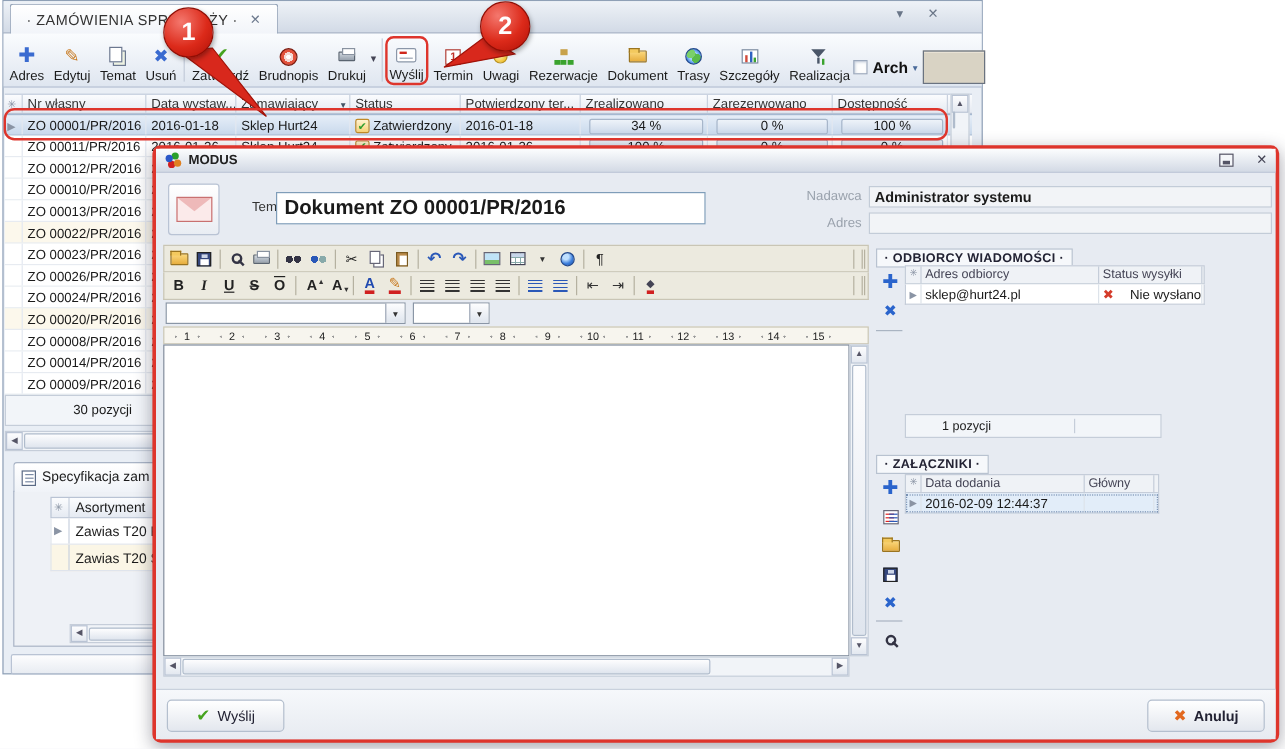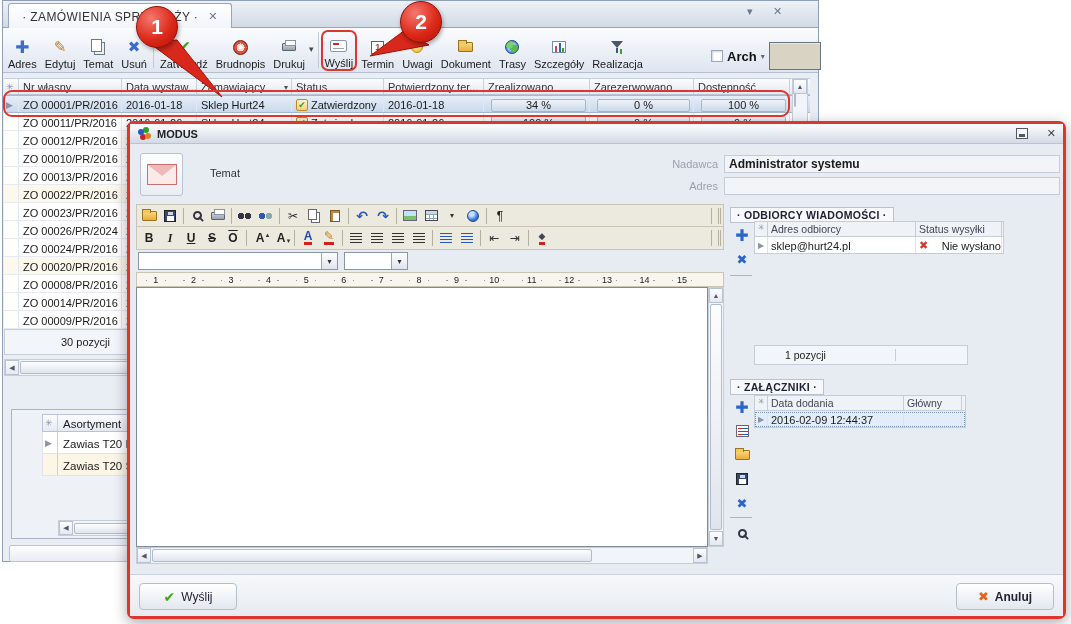--- a/index.html
+++ b/index.html
@@ -352,20 +352,26 @@
         <span class="tlabel">Termin</span>
       </div>
       <div class="tbtn">
         <span class="ticon">
           <span class="ig t-notes"></span>
         </span>
         <span class="tlabel">Uwagi</span>
       </div>
       <div class="tbtn">
         <span class="ticon">
+          <span class="ig t-reserve"></span>
+        </span>
+        <span class="tlabel">Rezerwacje</span>
+      </div>
+      <div class="tbtn">
+        <span class="ticon">
           <span class="ig t-document"></span>
         </span>
         <span class="tlabel">Dokument</span>
       </div>
       <div class="tbtn">
         <span class="ticon">
           <span class="ig t-routes"></span>
         </span>
         <span class="tlabel">Trasy</span>
       </div>
@@ -492,21 +498,21 @@
           <span class="gc" style="width: 75px;">2</span>
           <span class="gc" style="width: 95px;"></span>
           <span class="gc" style="width: 92px;"></span>
           <span class="gc" style="width: 100px;"></span>
           <span class="gc" style="width: 106px;"></span>
           <span class="gc" style="width: 104px;"></span>
           <span class="gc" style="width: 96px;"></span>
         </div>
         <div class="grow">
           <span class="gc c0"></span>
-          <span class="gc" style="width: 103px;">ZO 00026/PR/2024</span>
+          <span class="gc" style="width: 103px;">ZO 00026/PR/2016</span>
           <span class="gc" style="width: 75px;">2</span>
           <span class="gc" style="width: 95px;"></span>
           <span class="gc" style="width: 92px;"></span>
           <span class="gc" style="width: 100px;"></span>
           <span class="gc" style="width: 106px;"></span>
           <span class="gc" style="width: 104px;"></span>
           <span class="gc" style="width: 96px;"></span>
         </div>
         <div class="grow">
           <span class="gc c0"></span>
@@ -572,20 +578,24 @@
 
   <div class="gstatus">
     <span>30 pozycji</span>
     <i class="div"></i>
   </div>
   <div class="hscroll hs-main">
     <span class="sb" style="height:15px;line-height:13px;">◀</span>
     <span class="hthumb" style="width:150px;"></span>
   </div>
 
+  <div class="spectab">
+    <span class="specicon"></span>
+    <span>Specyfikacja zam</span>
+  </div>
   <div class="specpanel">
     <div class="specgrid">
       <div class="sghead">
         <span class="sgc0">✳</span>
         <span class="sgc">Asortyment</span>
       </div>
       <div id="spec-rows">
           <div class="sgrow">
             <span class="sgc0">▶</span>
             <span class="sgc">Zawias T20 PD</span>
@@ -619,20 +629,21 @@
     <span class="dsp"></span>
     <span class="dbtn-min"></span>
     <span class="dbtn-close" style="margin-left:14px;">✕</span>
   </div>
 
   <div class="dhead">
     <div class="envchip">
       <span class="env"></span>
     </div>
     <span class="lbl" style="left:64px;top:22px;margin-left:16px;">Temat</span>
+    <div class="subject">Dokument ZO 00001/PR/2016</div>
     <span class="lbl graylbl" style="left:510px;top:13px;width:78px;">Nadawca</span>
     <div class="rfield" style="left:594px;top:10px;width:336px;font-weight:bold;">Administrator systemu</div>
     <span class="lbl graylbl" style="left:510px;top:35px;width:78px;">Adres</span>
     <div class="rfield" style="left:594px;top:32px;width:336px;"></div>
   </div>
 
   <div class="ecol">
     <div class="ebar" id="ebar1">
         <span class="eico">
           <span class="ig i-open"></span>

